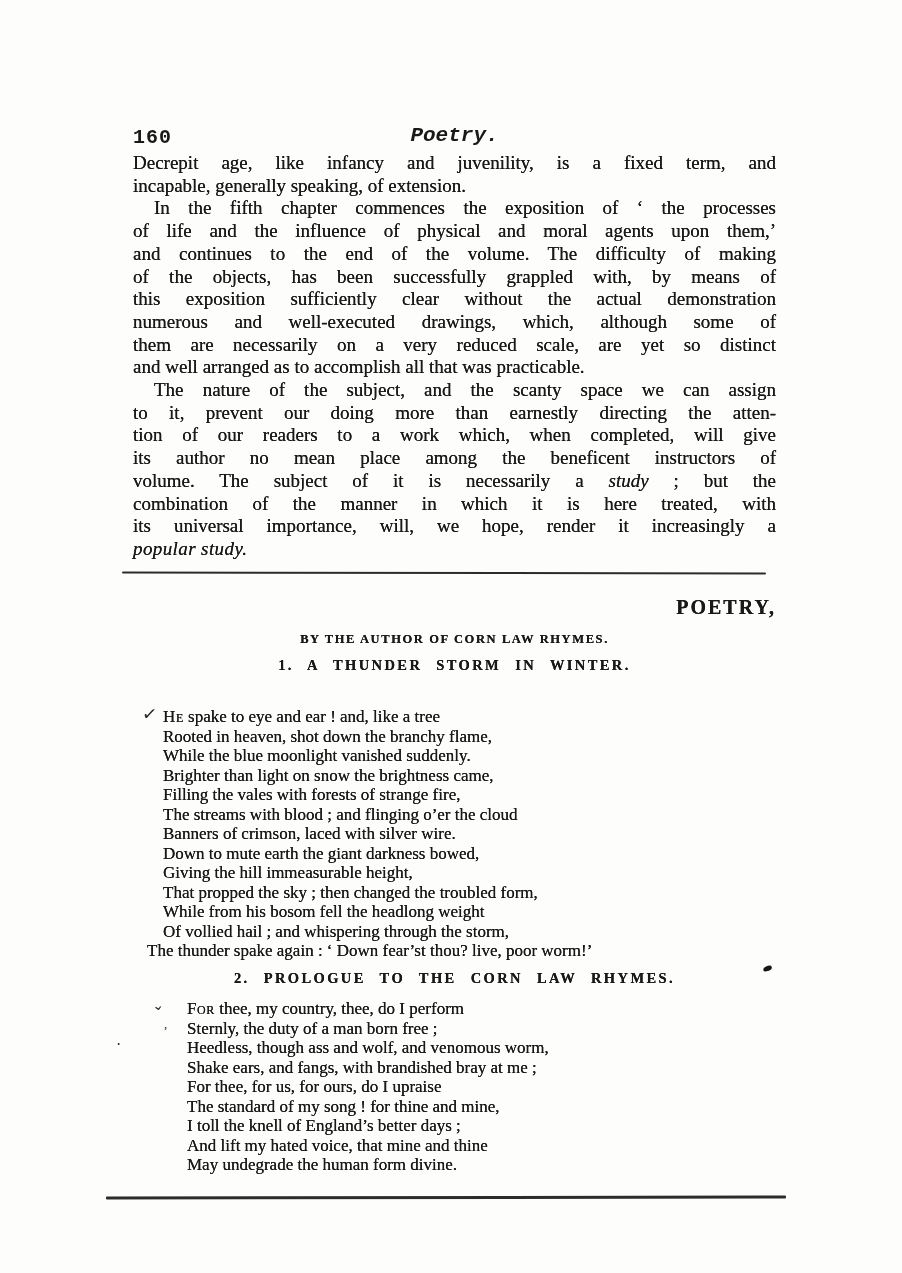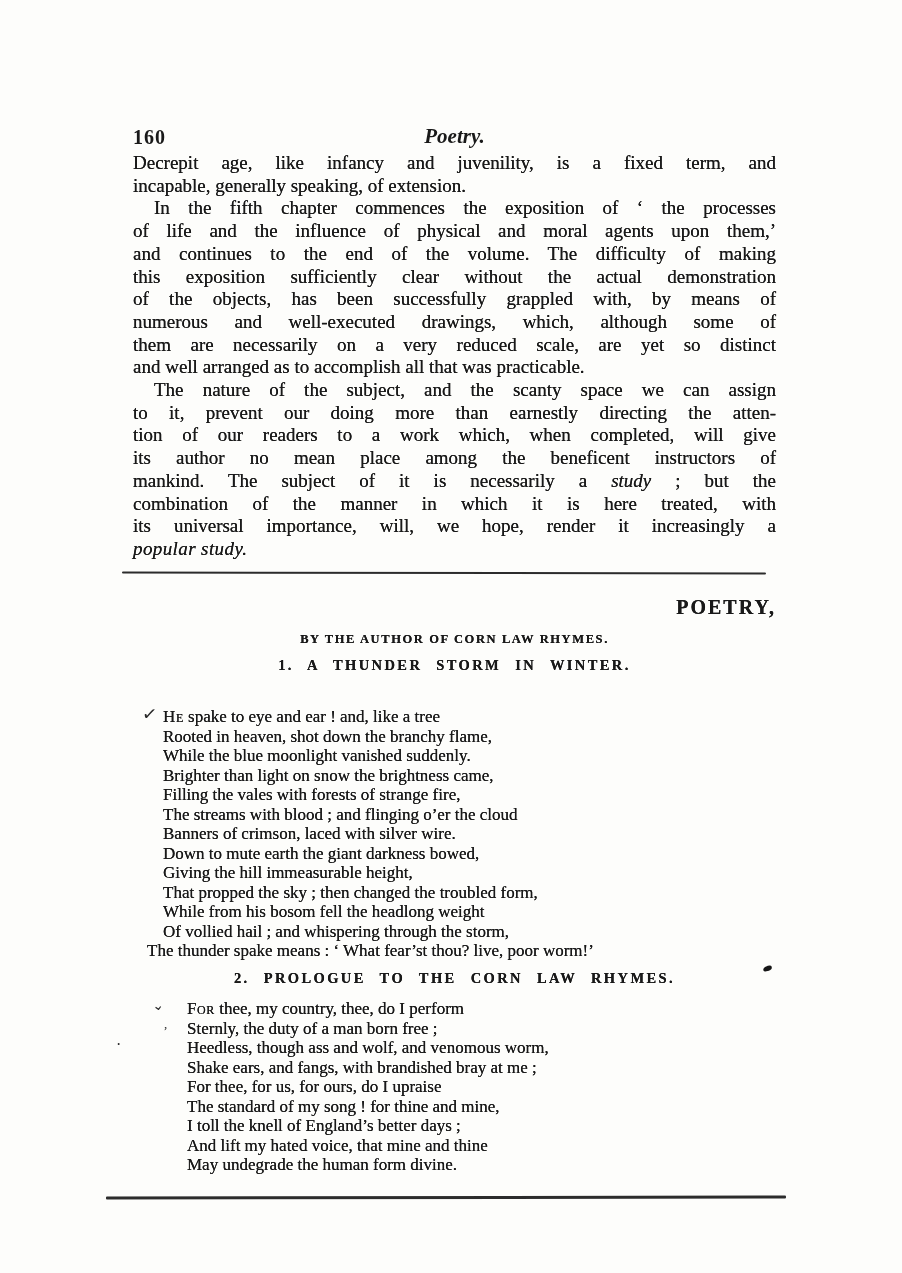--- a/index.html
+++ b/index.html
@@ -9,20 +9,21 @@
     margin: 0 auto;
     background: #fdfdfb;
     color: #191919;
     font-family: "Liberation Serif", serif;
     overflow: hidden;
   }
   
   .running-head {
     position: absolute; top: 124px; left: 133px; width: 643px;
     height: 26px;
+    font-family: Liberation Mono, monospace;
   }
   .page-number {
     position: absolute; left: 0; top: 2px;
     font-size: 20px; font-weight: 700; letter-spacing: 1px;
   }
   .running-title {
     position: absolute; left: 0; right: 0; text-align: center;
     font-size: 21px; font-weight: 700; font-style: italic;
   }
   
@@ -93,31 +94,31 @@
     <span class="running-title">Poetry.</span>
   </div>
 
   <div class="bodytext">
     <div class="jline">Decrepit age, like infancy and juvenility, is a fixed term, and</div>
     <div class="jline end">incapable, generally speaking, of extension.</div>
 
     <div class="jline indent">In the fifth chapter commences the exposition of ‘ the processes</div>
     <div class="jline">of life and the influence of physical and moral agents upon them,’</div>
     <div class="jline">and continues to the end of the volume. The difficulty of making</div>
+    <div class="jline">of the objects, has been successfully grappled with, by means of</div>
     <div class="jline">this exposition sufficiently clear without the actual demonstration</div>
-    <div class="jline">of the objects, has been successfully grappled with, by means of</div>
     <div class="jline">numerous and well-executed drawings, which, although some of</div>
     <div class="jline">them are necessarily on a very reduced scale, are yet so distinct</div>
     <div class="jline end">and well arranged as to accomplish all that was practicable.</div>
 
     <div class="jline indent">The nature of the subject, and the scanty space we can assign</div>
     <div class="jline">to it, prevent our doing more than earnestly directing the atten-</div>
     <div class="jline">tion of our readers to a work which, when completed, will give</div>
     <div class="jline">its author no mean place among the beneficent instructors of</div>
-    <div class="jline"><span>mankind. The subject of it is necessarily a </span><em>study</em><span> ; but the</span></div>
+    <div class="jline"><span>volume. The subject of it is necessarily a </span><em>study</em><span> ; but the</span></div>
     <div class="jline">combination of the manner in which it is here treated, with</div>
     <div class="jline">its universal importance, will, we hope, render it increasingly a</div>
     <div class="jline end em-line">popular study.</div>
   </div>
 
   <div class="rule top"></div>
 
   <div class="sec-title">POETRY,</div>
   <div class="byline">BY THE AUTHOR OF CORN LAW RHYMES.</div>
   <div class="poem-heading h1">1. A THUNDER STORM IN WINTER.</div>
@@ -128,21 +129,21 @@
     <div class="poem-line">While the blue moonlight vanished suddenly.</div>
     <div class="poem-line">Brighter than light on snow the brightness came,</div>
     <div class="poem-line">Filling the vales with forests of strange fire,</div>
     <div class="poem-line">The streams with blood ; and flinging o’er the cloud</div>
     <div class="poem-line">Banners of crimson, laced with silver wire.</div>
     <div class="poem-line">Down to mute earth the giant darkness bowed,</div>
     <div class="poem-line">Giving the hill immeasurable height,</div>
     <div class="poem-line">That propped the sky ; then changed the troubled form,</div>
     <div class="poem-line">While from his bosom fell the headlong weight</div>
     <div class="poem-line">Of vollied hail ; and whispering through the storm,</div>
-    <div class="poem-line outdent">The thunder spake means : ‘ What fear’st thou? live, poor worm!’</div>
+    <div class="poem-line outdent">The thunder spake again : ‘ Down fear’st thou? live, poor worm!’</div>
   </div>
 
   <div class="poem-heading h2">2. PROLOGUE TO THE CORN LAW RHYMES.</div>
 
   <div class="poem p2">
     <div class="poem-line"><span class="sc">For</span><span> thee, my country, thee, do I perform</span></div>
     <div class="poem-line">Sternly, the duty of a man born free ;</div>
     <div class="poem-line">Heedless, though ass and wolf, and venomous worm,</div>
     <div class="poem-line">Shake ears, and fangs, with brandished bray at me ;</div>
     <div class="poem-line">For thee, for us, for ours, do I upraise</div>

